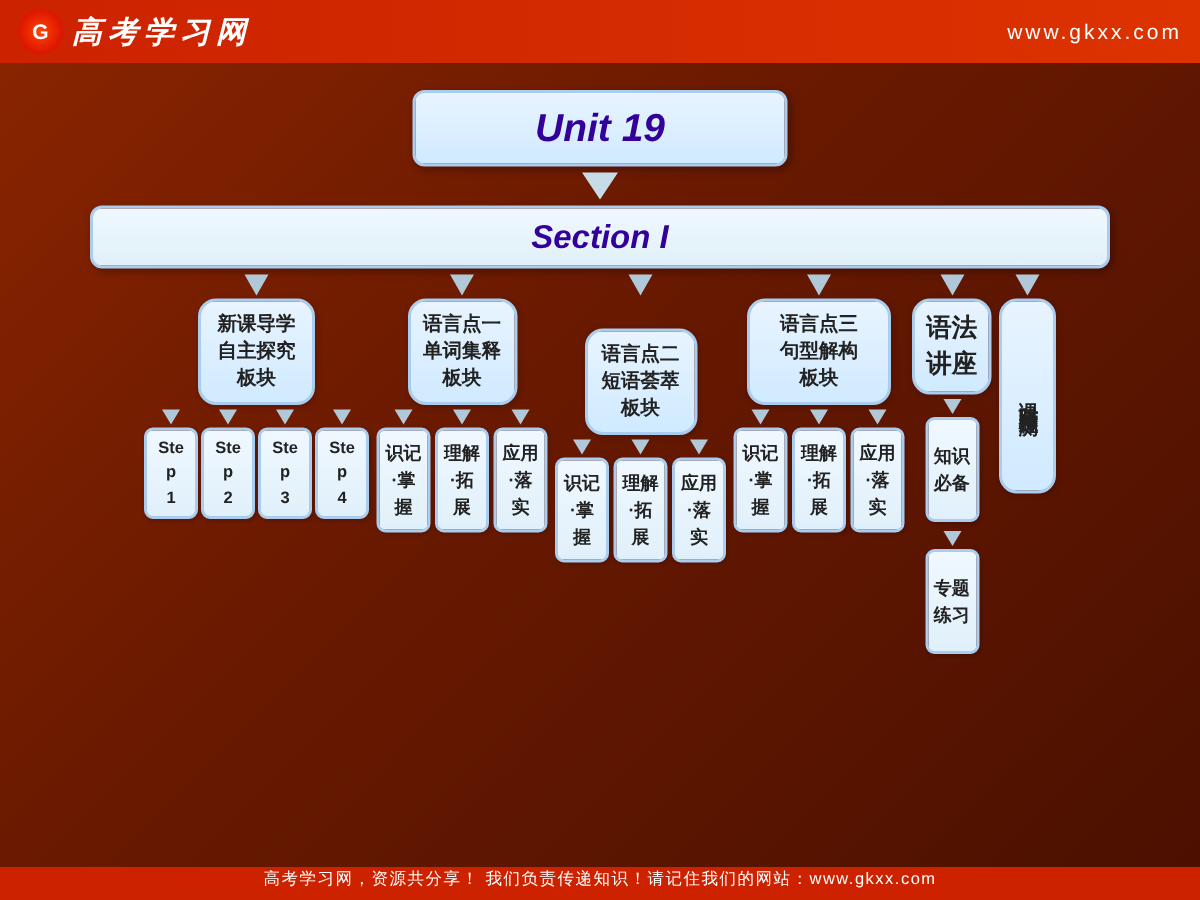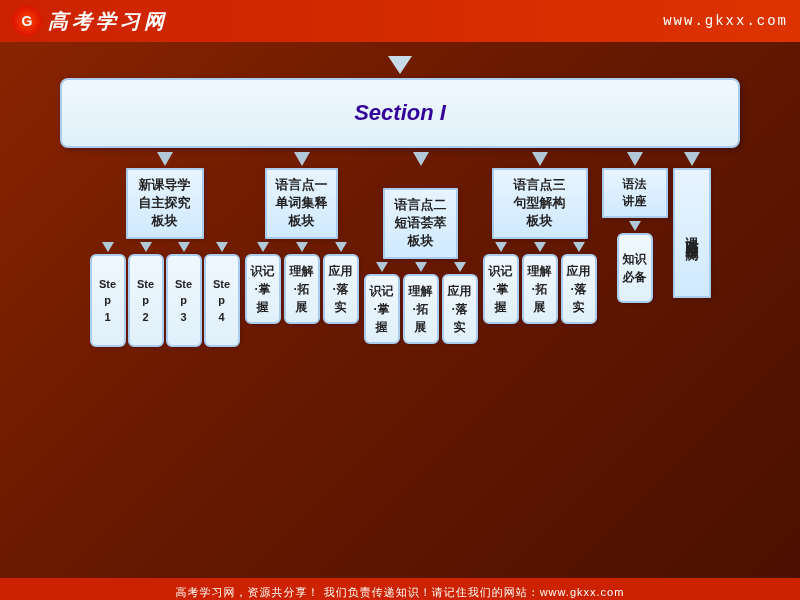--- a/index.html
+++ b/index.html
@@ -42,33 +42,32 @@
       color: white;
       font-size: 20px;
       font-weight: bold;
       letter-spacing: 4px;
       font-style: italic;
     }
     .header-url {
       color: white;
       font-size: 14px;
       letter-spacing: 2px;
-      font-family: Liberation Mono, monospace;
     }
 
     
     .footer {
       position: absolute;
       bottom: 0;
       left: 0;
       right: 0;
       background: #cc2200;
       height: 22px;
       display: flex;
-      align-items: flex-end;
+      align-items: flex-start;
       justify-content: center;
       color: white;
       font-size: 11px;
       letter-spacing: 1px;
     }
 
     
     .main {
       padding: 10px 20px 0 20px;
       display: flex;
@@ -100,21 +99,21 @@
       border-right: 12px solid transparent;
       border-top: 18px solid #c8dce8;
       margin: 4px auto;
     }
 
     
     .section-box {
       background: linear-gradient(to bottom, #f0f8ff, #e0f0f8);
       border: 2px solid #aaccee;
       border-radius: 8px;
-      padding: 20px 0;
+      padding: 6px 0;
       width: 680px;
       text-align: center;
       box-shadow: 2px 2px 6px rgba(0,0,0,0.3);
     }
     .section-title {
       color: #330099;
       font-size: 22px;
       font-weight: bold;
       font-style: italic;
     }
@@ -126,21 +125,21 @@
       border-left: 8px solid transparent;
       border-right: 8px solid transparent;
       border-top: 14px solid #b0c8d8;
       margin: 0 auto 2px auto;
     }
 
     
     .col-box {
       background: linear-gradient(to bottom, #e8f4ff, #d0eaff);
       border: 2px solid #aaccee;
-      border-radius: 1px;
+      border-radius: 12px;
       padding: 6px 4px;
       text-align: center;
       font-size: 13px;
       color: #222;
       font-weight: bold;
       line-height: 1.4;
       box-shadow: 1px 1px 4px rgba(0,0,0,0.2);
     }
 
     .sub-arrow {
@@ -172,21 +171,21 @@
     .col-wrapper {
       display: flex;
       flex-direction: column;
       align-items: center;
     }
 
     .step-box {
       background: linear-gradient(to bottom, #f0f8ff, #e0f0fa);
       border: 2px solid #aaccee;
       border-radius: 6px;
-      padding: 20px 3px;
+      padding: 4px 3px;
       text-align: center;
       font-size: 11px;
       color: #222;
       font-weight: bold;
       line-height: 1.5;
       box-shadow: 1px 1px 3px rgba(0,0,0,0.2);
       width: 36px;
       min-height: 60px;
       display: flex;
       align-items: center;
@@ -203,20 +202,23 @@
 <div class="header">
   <div class="header-logo">
     <div class="logo-icon">G</div>
     <div class="logo-text">高考学习网</div>
   </div>
   <div class="header-url">www.gkxx.com</div>
 </div>
 
 <div class="main">
 
+  <div class="unit-box">
+    <div class="unit-title">Unit 19</div>
+  </div>
 
   <div class="arrow-down"></div>
 
   <div class="section-box">
     <div class="section-title">Section I</div>
   </div>
 
   <div style="display:flex; gap:5px; margin-top:4px; align-items:flex-start; width:760px; justify-content:center;">
 
     <div class="col-wrapper">
@@ -294,25 +296,29 @@
         </div>
         <div class="col-wrapper">
           <div class="sub-arrow"></div>
           <div class="sub-box" style="width:36px; font-size:12px;">应用·落实</div>
         </div>
       </div>
     </div>
 
     <div class="col-wrapper">
       <div class="col-arrow-down"></div>
-      <div class="col-box" style="width:66px; font-size:12px;">语法<br>讲座</div>
+      <div class="col-box" style="width:53px; font-size:17px;">语法<br>讲座</div>
       <div style="display:flex; gap:6px; margin-top:3px;flex-direction:column;">
         <div class="col-wrapper">
           <div class="sub-arrow"></div>
           <div class="sub-box" style="width:36px; font-size:12px;">知识必备</div>
+        </div>
+        <div class="col-wrapper">
+          <div class="sub-arrow"></div>
+          <div class="sub-box" style="width:36px; font-size:12px;">专题练习</div>
         </div>
       </div>
     </div>
 
     <div class="col-wrapper">
       <div class="col-arrow-down"></div>
       <div class="col-box" style="width:38px; font-size:13px; min-height:130px; writing-mode:vertical-rl; text-orientation:mixed; letter-spacing:2px; display:flex; align-items:center; justify-content:center;">课时跟踪检测</div>
     </div>
 
   </div>

